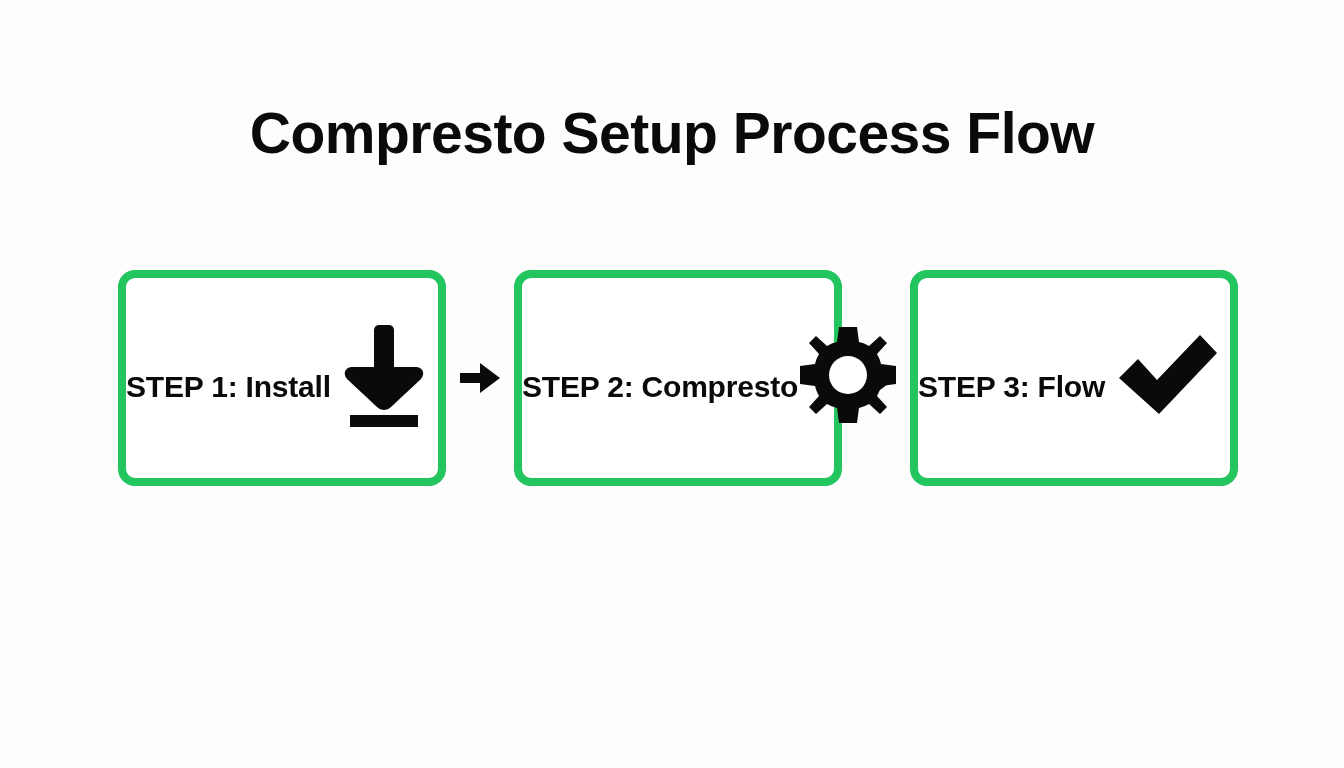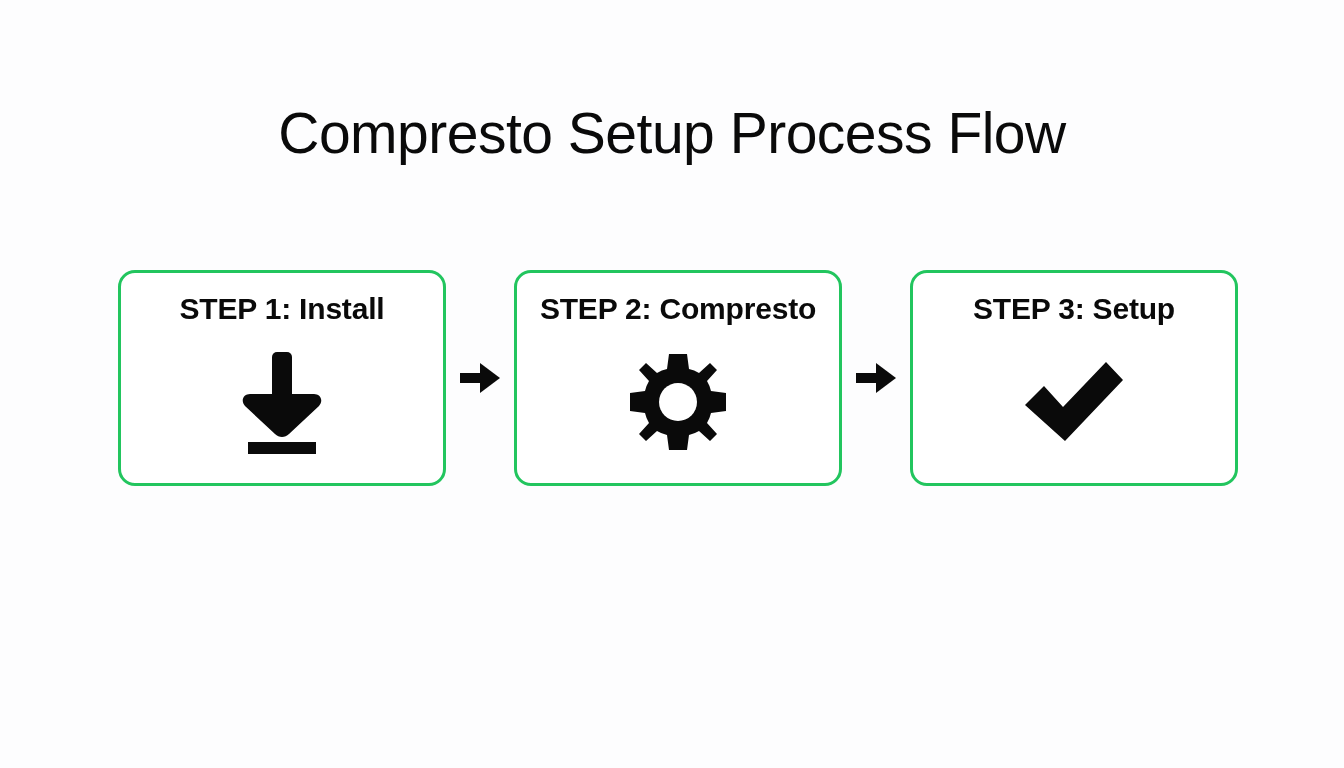--- a/index.html
+++ b/index.html
@@ -23,21 +23,21 @@
   }
 
   
   .title {
     position: absolute;
     left: 0;
     top: 96px;
     width: 1344px;
     text-align: center;
     font-size: 57px;
-    font-weight: 400;
+    font-weight: 700;
     letter-spacing: -0.5px;
     line-height: 74px;
     color: #0a0a0a;
     white-space: nowrap;
   }
 
   
   .flow-row {
     position: absolute;
     left: 118px;
@@ -47,26 +47,26 @@
     display: flex;
     flex-direction: row;
     align-items: center;
     justify-content: space-between;
   }
 
   .step-card {
     box-sizing: border-box;
     width: 328px;
     height: 216px;
-    border: 3px solid #22c55e;
+    border: 8px solid #22c55e;
     border-radius: 17px;
     background: #ffffff;
     position: relative;
     display: flex;
-    flex-direction: column;
+    flex-direction: row;
     align-items: center;
   }
 
   .step-label {
     margin-top: 18px;
     font-size: 30px;
     font-weight: 700;
     letter-spacing: -0.2px;
     line-height: 36px;
     color: #0a0a0a;
@@ -153,21 +153,21 @@
     </div>
 
     <div class="arrow">
       <svg width="44" height="36" viewBox="0 0 44 36" fill="#0a0a0a">
         <rect x="2" y="13" width="24" height="10"></rect>
         <path d="M22 3 L42 18 L22 33 Z"></path>
       </svg>
     </div>
 
     <div class="step-card">
-      <div class="step-label">STEP 3: Setup</div>
+      <div class="step-label">STEP 3: Flow</div>
       <div class="step-icon">
         <svg width="104" height="86" viewBox="0 0 104 86" fill="#0a0a0a">
           <path d="M3 46 L22 27 L41 48 L84 3 L101 21 L43 82 Z"></path>
         </svg>
       </div>
     </div>
 
   </div>
 </div>
 

